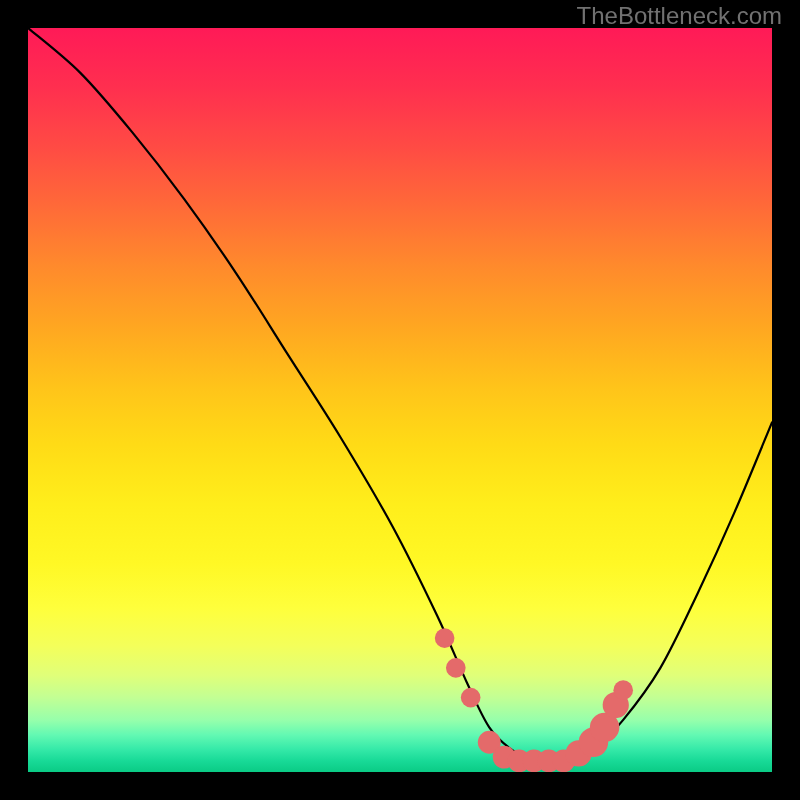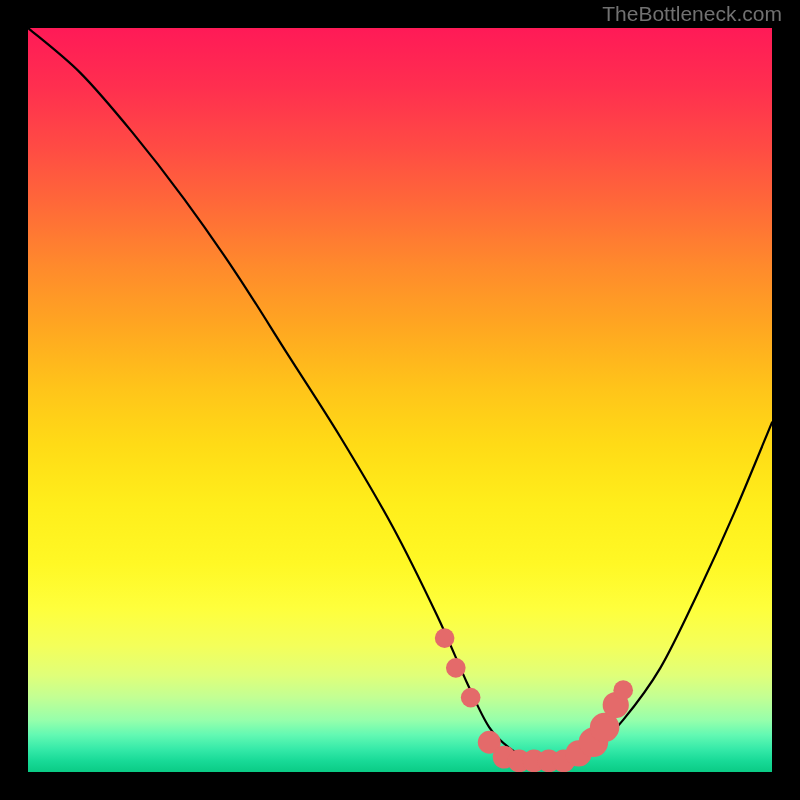--- a/index.html
+++ b/index.html
@@ -9,21 +9,21 @@
     background: #000;
     position: relative;
     overflow: hidden;
     font-family: Arial, sans-serif;
   }
   .attribution {
     position: absolute;
     top: 2px;
     right: 18px;
     color: #717171;
-    font-size: 21px;
+    font-size: 24px;
     font-weight: 400;
     z-index: 10;
   }
   .plot-area {
     position: absolute;
     left: 28px;
     top: 28px;
     width: 744px;
     height: 744px;
     overflow: hidden;

